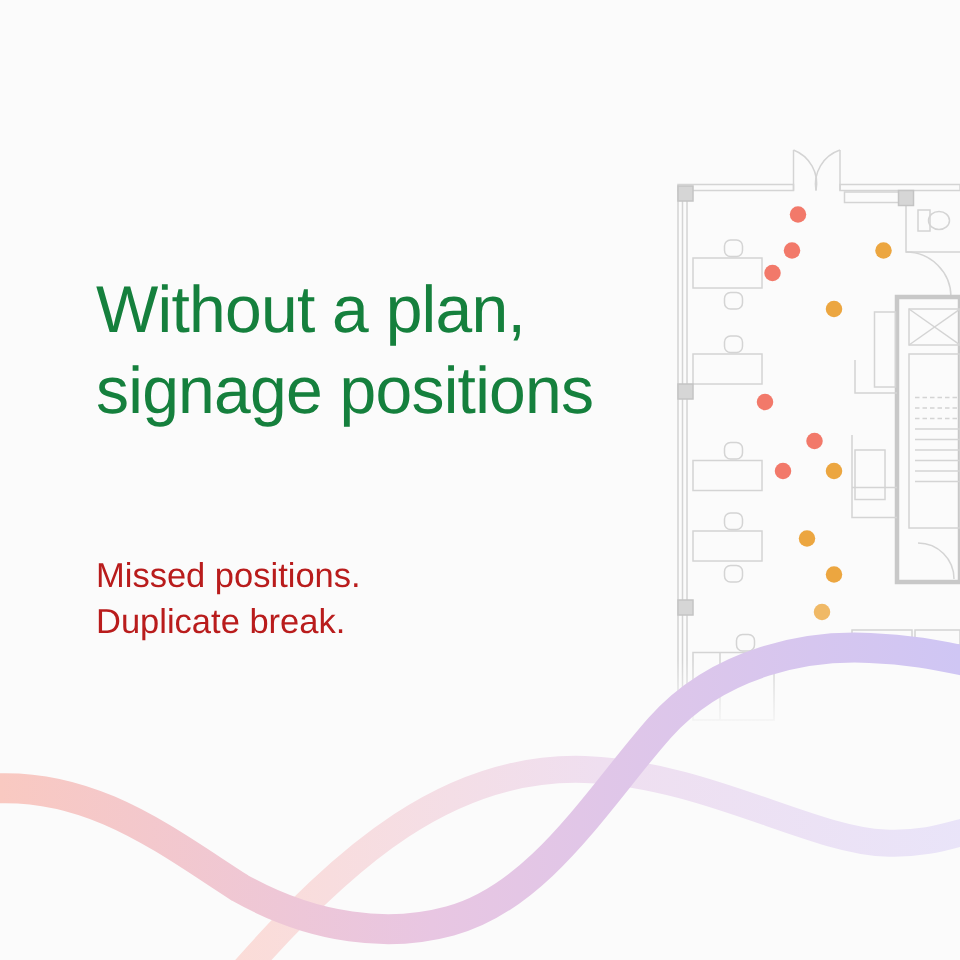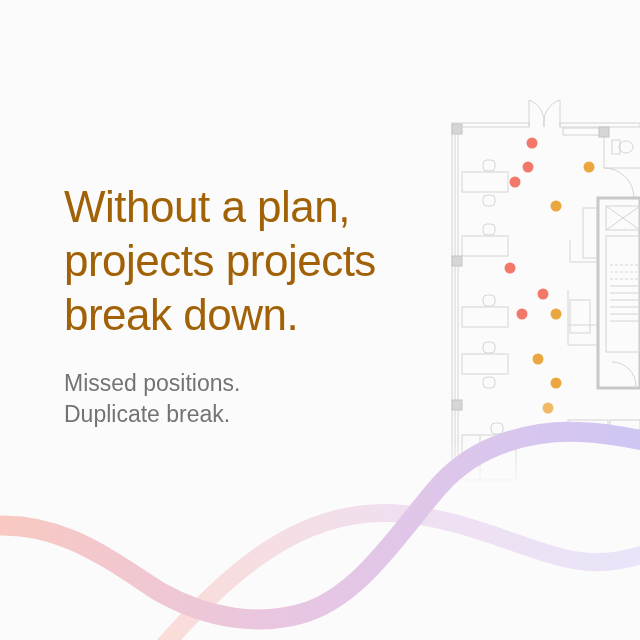--- a/index.html
+++ b/index.html
@@ -11,29 +11,29 @@
   }
   .canvas { position: absolute; inset: 0; }
   .headline {
     position: absolute; left: 64px; top: 180px;
     margin: 0;
     font-family: "Liberation Sans", sans-serif;
     font-weight: 400;
     font-size: 44px;
     line-height: 54px;
     letter-spacing: -0.5px;
-    color: #a16207;
+    color: #15803d;
   }
   .headline span { display: block; white-space: nowrap; }
   .sub {
     position: absolute; left: 64px; top: 368px;
     margin: 0;
     font-size: 23px;
     line-height: 31px;
-    color: #737373;
+    color: #b91c1c;
   }
   .sub span { display: block; white-space: nowrap; }
   svg.layer { position: absolute; left: 0; top: 0; }
 </style>
 </head>
 <body>
 
 <div class="canvas">
 
   <svg class="layer" width="640" height="640" viewBox="0 0 640 640">
@@ -143,21 +143,20 @@
       </linearGradient>
     </defs>
 
     <path d="M160 650 C 230 570, 300 510, 390 513 C 470 516, 540 560, 590 562 C 615 563, 630 558, 645 554" fill="none" stroke="url(#waveB)" stroke-width="18" stroke-linecap="round" opacity="0.85"></path>
 
     <path d="M-10 526 C 60 520, 110 560, 160 592 C 210 620, 260 625, 300 614 C 360 598, 400 530, 440 485 C 480 440, 540 430, 580 432 C 610 433, 630 438, 650 442" fill="none" stroke="url(#waveA)" stroke-width="20" stroke-linecap="round"></path>
   </svg>
 
   <h1 class="headline">
     <span>Without a plan,</span>
-    <span>projects projects</span>
-    <span>break down.</span>
+    <span>signage positions</span>
   </h1>
 
   <p class="sub">
     <span>Missed positions.</span>
     <span>Duplicate break.</span>
   </p>
 </div>
 
 </body></html>

